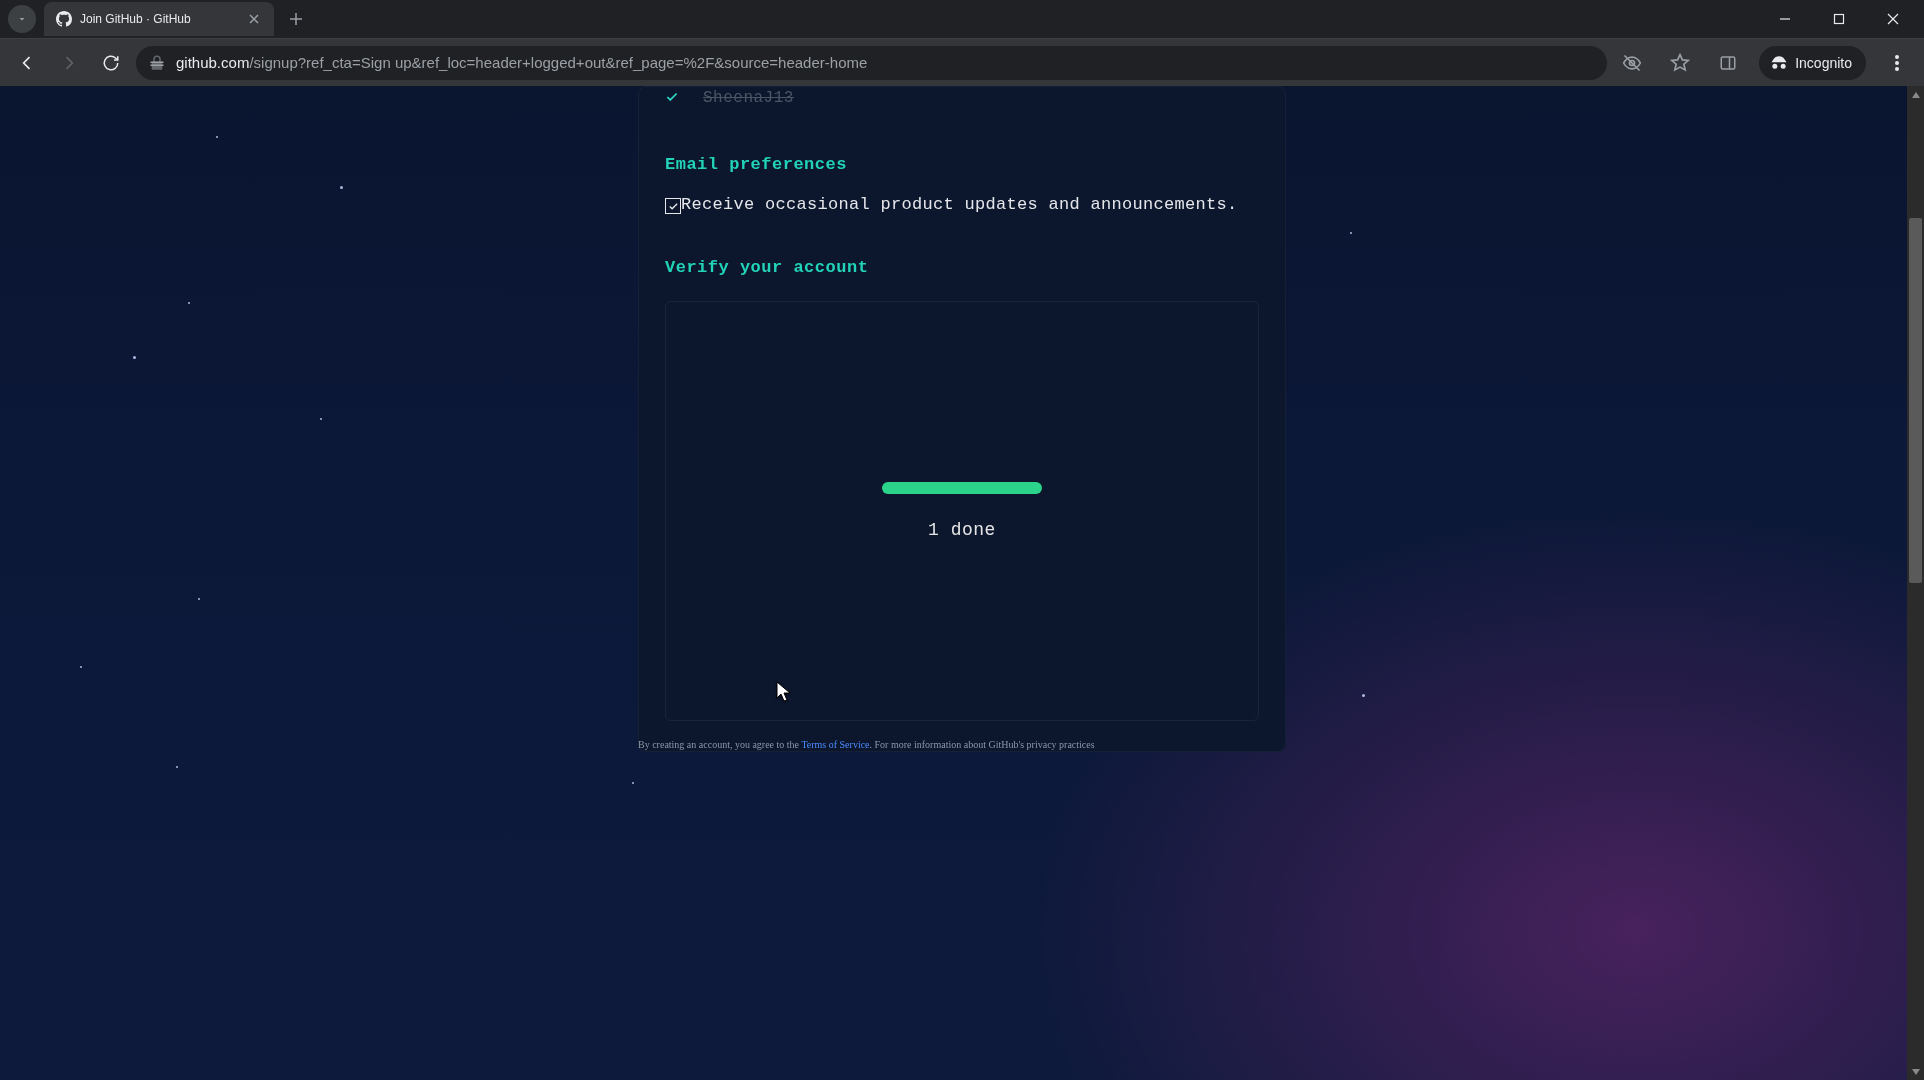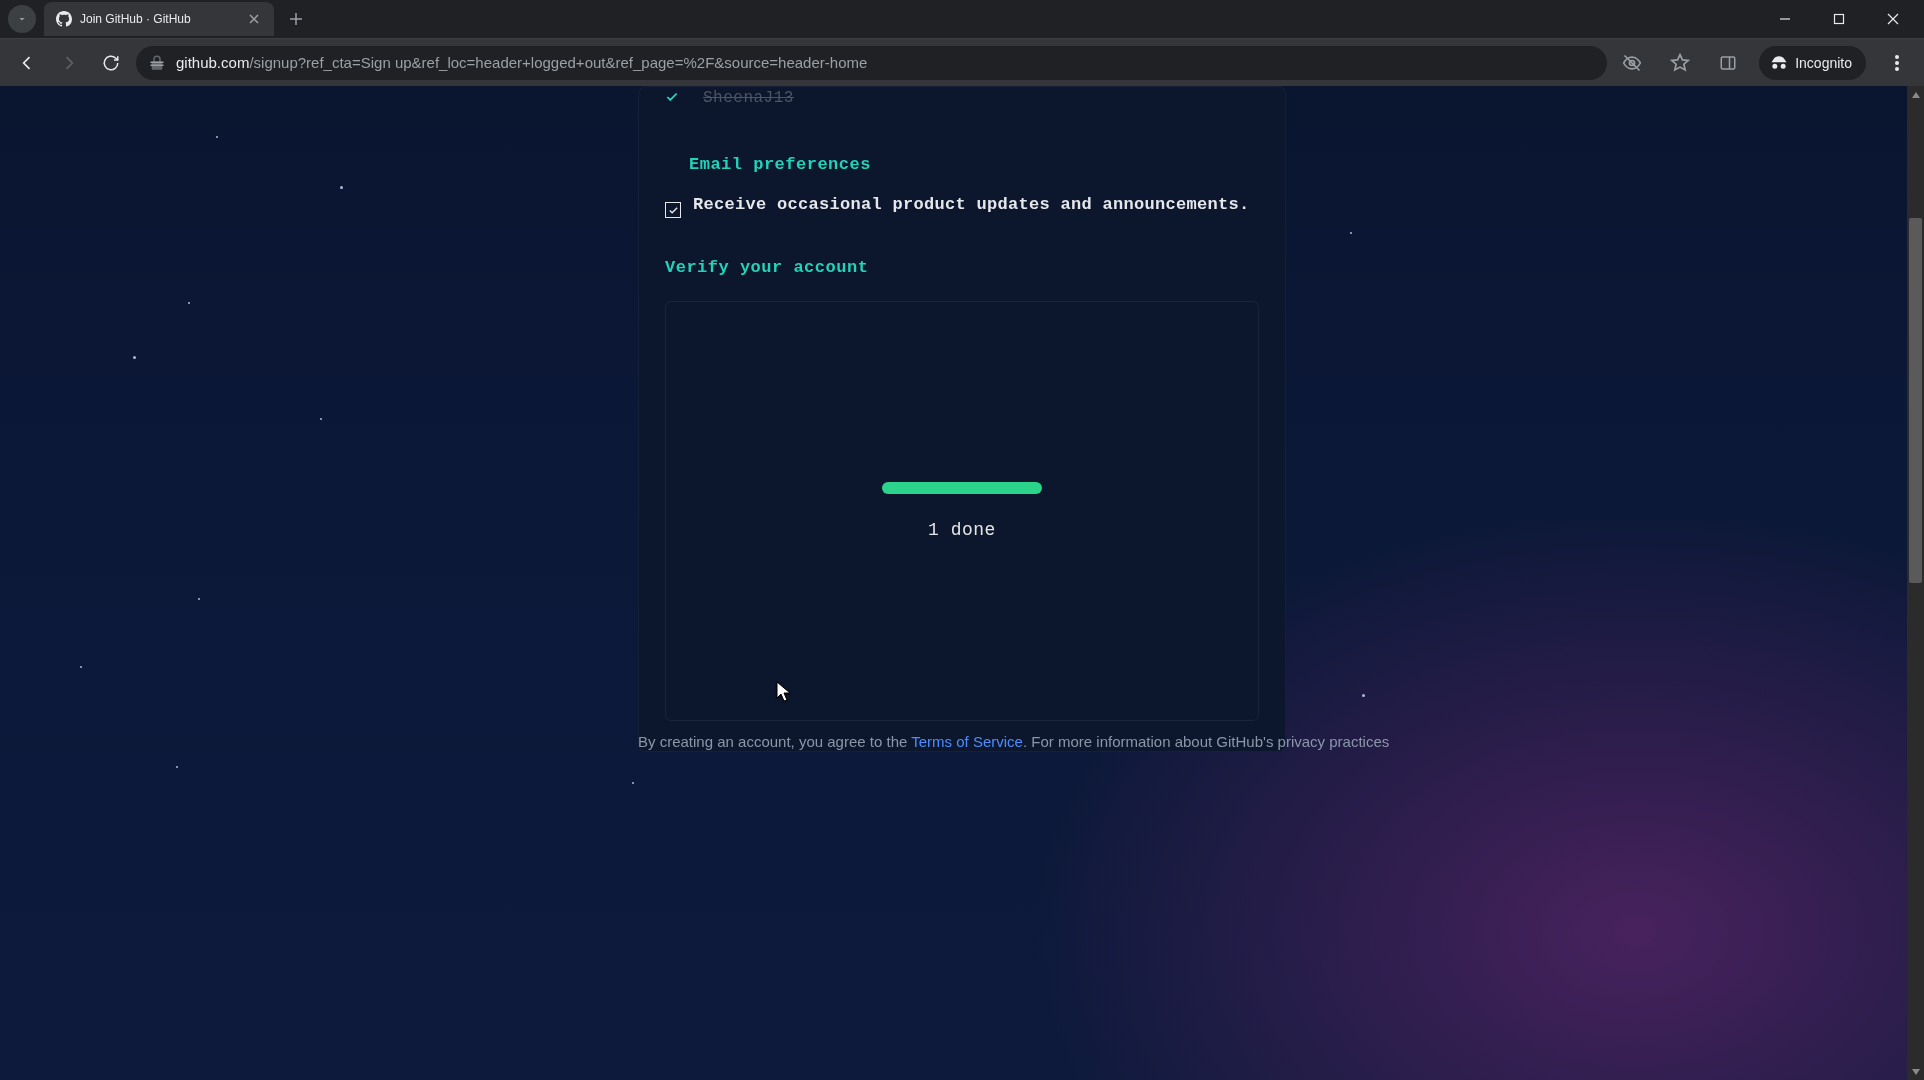--- a/index.html
+++ b/index.html
@@ -52,31 +52,31 @@
 .scrollbar .track { position:absolute; top:17px; bottom:17px; left:0; right:0; }
 .scrollbar .thumb { position:absolute; left:2px; right:2px; top:12%; height:38%; background:#5a5a5a; border-radius:2px; cursor:pointer; }
 .scrollbar .arrow.bottom { position:absolute; bottom:0; }
 
 
 .card-wrap { position:absolute; left:50%; transform:translateX(-50%); top:0; width:648px; }
 .card { background:#0c162d; border:1px solid rgba(255,255,255,0.04); border-radius:8px; padding:0 26px 30px 26px; font-family: ui-monospace, "SFMono-Regular", Consolas, "Liberation Mono", Menlo, monospace; }
 .prev-value { color:#4b5563; font-size:16px; letter-spacing:0.5px; text-decoration:line-through; text-decoration-color:#4b5563; padding-top:2px; padding-left:22px; }
 .check-row { display:flex; align-items:center; gap:24px; }
 .check-row svg { stroke:#2dd4bf; }
-.section-heading { color:#22d3b8; font-size:17px; font-weight:700; margin-top:48px; letter-spacing:0.5px;margin-left:24px; }
-.pref-row { display:flex; align-items:flex-end; gap:12px; margin-top:18px;font-weight:bold; }
+.section-heading { color:#22d3b8; font-size:17px; font-weight:700; margin-top:48px; letter-spacing:0.5px; }
+.pref-row { display:flex; align-items:center; gap:0; margin-top:18px; }
 .checkbox { width:16px; height:16px; border:1.5px solid #e5e7eb; background:transparent; display:flex; align-items:center; justify-content:center; cursor:pointer; flex-shrink:0; margin-top:2px; }
 .checkbox svg { stroke:#e5e7eb; }
 .pref-label { color:#e5e7eb; font-size:17px; line-height:1.55; letter-spacing:0.3px; }
 .verify-heading { color:#22d3b8; font-size:17px; font-weight:700; margin-top:40px; letter-spacing:0.5px; }
 .verify-box { margin-top:24px; border:1px solid rgba(255,255,255,0.06); border-radius:6px; height:420px; display:flex; flex-direction:column; align-items:center; justify-content:center; gap:26px; }
 .progress { width:160px; height:12px; background:#2bd48a; border-radius:6px; }
 .progress-label { color:#e5e5e5; font-size:18px; letter-spacing:0.5px; }
 
-.footer-text { position:absolute; left:50%; transform:translateX(-50%); bottom:2px; width:648px; color:#8b96a9; font-size:15px; font-family:Liberation Sans, sans-serif; white-space:nowrap; }
+.footer-text { position:absolute; left:50%; transform:translateX(-50%); bottom:2px; width:648px; color:#8b96a9; font-size:10px; font-family:Liberation Serif, serif; white-space:nowrap; }
 .footer-text a { color:#4b8dff; text-decoration:none; }
 
 
 .cursor { position:absolute; left:776px; top:595px; pointer-events:none; }
 .cursor svg { filter: drop-shadow(0 1px 1px rgba(0,0,0,0.6)); }
 </style>
 </head>
 <body>
 
 <div class="browser">

